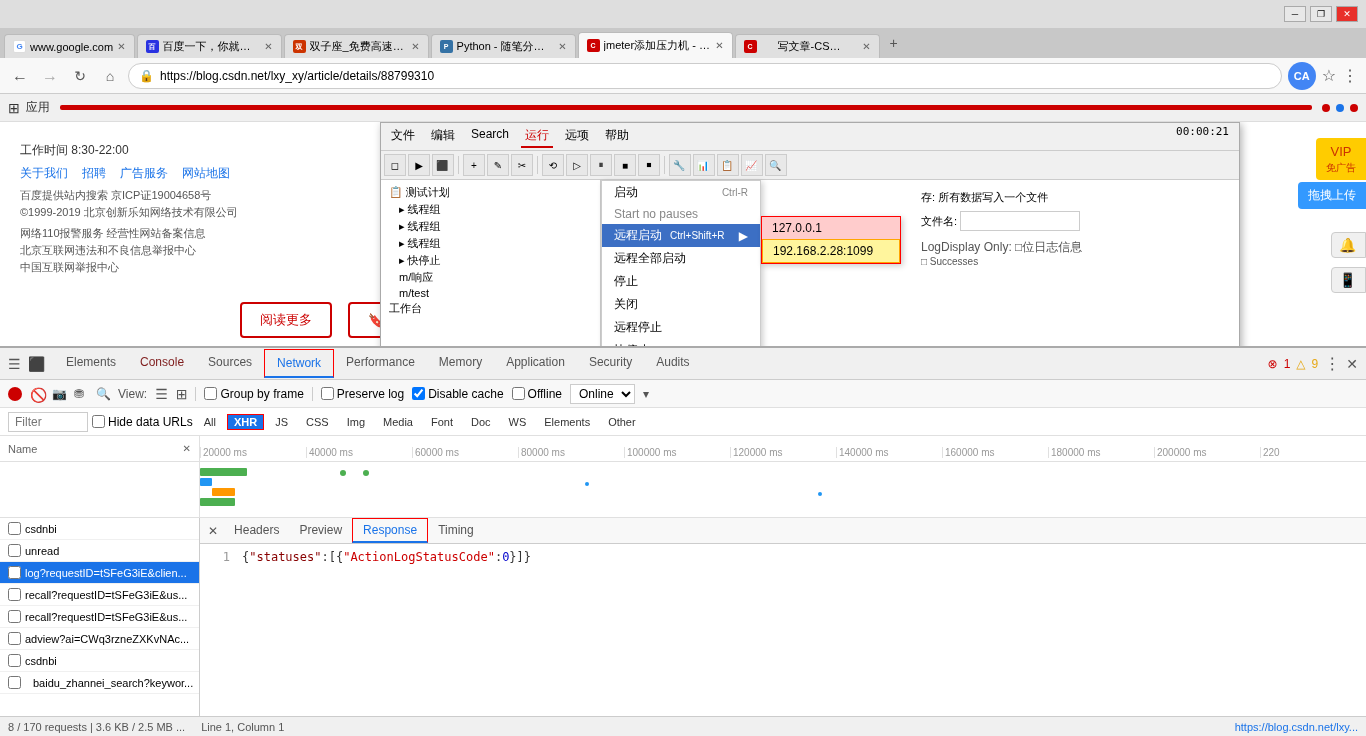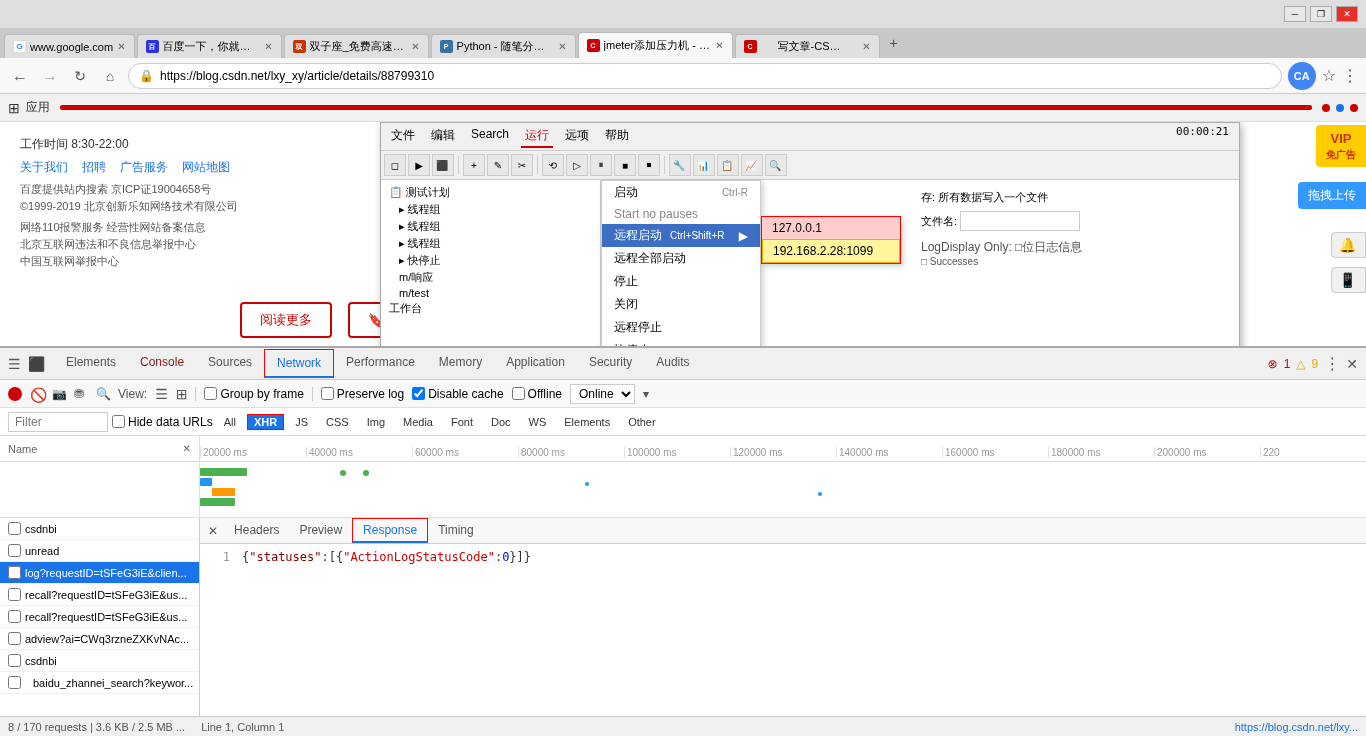--- a/index.html
+++ b/index.html
@@ -72,21 +72,21 @@
     <div style="height:5px;background:#cc0000;flex:1;margin:0 4px;border-radius:2px;"></div>
     <span style="width:8px;height:8px;background:#cc0000;border-radius:50%;"></span>
     <span style="width:8px;height:8px;background:#1a73e8;border-radius:50%;"></span>
     <span style="width:8px;height:8px;background:#cc0000;border-radius:50%;"></span>
   </div>
 
   <div style="position:relative;height:calc(736px - 28px - 30px - 36px - 28px);overflow:hidden;">
 
     <div style="position:absolute;top:0;left:0;right:0;bottom:390px;background:white;overflow:hidden;">
 
-      <div style="position:absolute;left:0;top:4px;width:360px;padding:10px 20px;font-size:12px;">
+      <div style="position:absolute;left:0;top:10px;width:360px;padding:10px 20px;font-size:12px;">
         <div style="margin-bottom:6px;color:#333;">工作时间 8:30-22:00</div>
         <div style="display:flex;gap:14px;margin-bottom:6px;">
           <span style="color:#1a73e8;cursor:pointer;">关于我们</span>
           <span style="color:#1a73e8;cursor:pointer;">招聘</span>
           <span style="color:#1a73e8;cursor:pointer;">广告服务</span>
           <span style="color:#1a73e8;cursor:pointer;">网站地图</span>
         </div>
         <div style="font-size:11px;color:#555;margin-bottom:2px;">百度提供站内搜索 京ICP证19004658号</div>
         <div style="font-size:11px;color:#555;margin-bottom:2px;">©1999-2019 北京创新乐知网络技术有限公司</div>
         <div style="font-size:11px;color:#555;margin-bottom:6px;"></div>
@@ -193,21 +193,21 @@
                 <span>LogDisplay Only: □位日志信息</span>
               </div>
               <div style="font-size:10px;color:#555;">
                 <span>□ Successes</span>
               </div>
             </div>
           </div>
         </div>
       </div>
 
-      <div style="position:absolute;right:0;top:3px;background:#ffcc00;color:#cc3300;font-weight:bold;padding:6px 10px;border-radius:4px 0 0 4px;font-size:13px;cursor:pointer;text-align:center;line-height:1.3;">
+      <div style="position:absolute;right:0;top:16px;background:#ffcc00;color:#cc3300;font-weight:normal;padding:6px 10px;border-radius:4px 0 0 4px;font-size:13px;cursor:pointer;text-align:center;line-height:1.3;">
         <div>VIP</div>
         <div style="font-size:10px;">免广告</div>
       </div>
 
       <div style="position:absolute;right:0;top:60px;background:#3399ff;color:white;padding:5px 10px;border-radius:4px 0 0 4px;font-size:12px;cursor:pointer;">
         <span>拖拽上传</span>
       </div>
 
       <div style="position:absolute;right:0;top:110px;background:#f0f0f0;border:1px solid #ccc;padding:4px 8px;border-radius:4px 0 0 4px;cursor:pointer;font-size:14px;">🔔</div>
 
@@ -267,21 +267,21 @@
           <input type="checkbox" style=""> 
             <span>Offline</span>
         </label>
         <select style="font-size:12px;border:1px solid #ccc;padding:1px 4px;cursor:pointer;background:white;">
           <option>Online</option>
         </select>
         <span style="font-size:12px;color:#555;cursor:pointer;">▾</span>
       </div>
 
       <div style="display:flex;align-items:center;background:white;border-bottom:1px solid #e0e0e0;padding:3px 8px;gap:4px;height:28px;">
-        <input type="text" placeholder="Filter" style="border: 1px solid rgb(204, 204, 204); padding: 2px 6px; font-size: 12px; width: 100px;">
+        <input type="text" placeholder="Filter" style="border: 1px solid rgb(204, 204, 204); padding: 2px 6px; font-size: 12px; width: 80px;">
         <label style="display:flex;align-items:center;gap:3px;font-size:12px;cursor:pointer;">
           <input type="checkbox" style=""> 
             <span>Hide data URLs</span>
         </label>
         <button style="padding:1px 6px;font-size:11px;border:1px solid transparent;cursor:pointer;background:none;color:#333;">All</button>
         <button style="padding:1px 6px;font-size:11px;border:1px solid red;cursor:pointer;background:#1a73e8;color:white;font-weight:bold;">XHR</button>
         <button style="padding:1px 6px;font-size:11px;border:1px solid transparent;cursor:pointer;background:none;color:#333;">JS</button>
         <button style="padding:1px 6px;font-size:11px;border:1px solid transparent;cursor:pointer;background:none;color:#333;">CSS</button>
         <button style="padding:1px 6px;font-size:11px;border:1px solid transparent;cursor:pointer;background:none;color:#333;">Img</button>
         <button style="padding:1px 6px;font-size:11px;border:1px solid transparent;cursor:pointer;background:none;color:#333;">Media</button>

